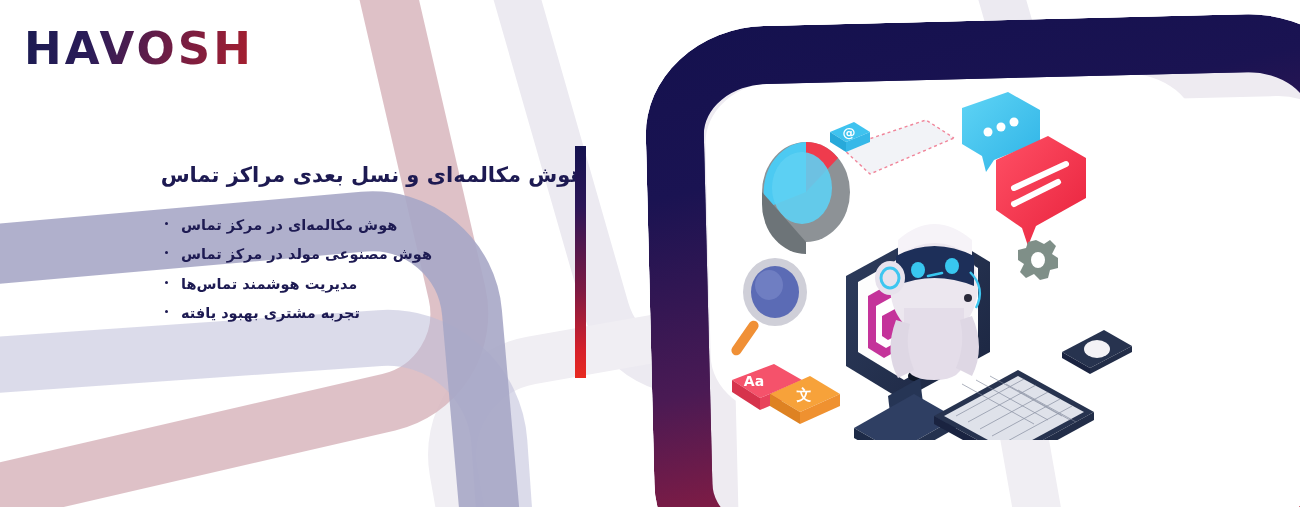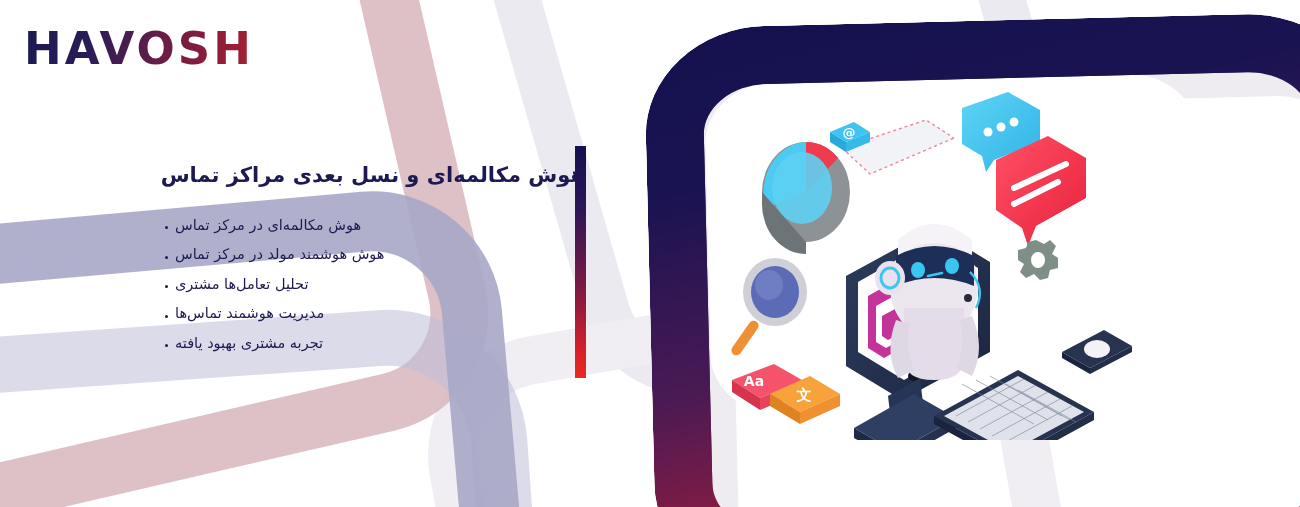--- a/index.html
+++ b/index.html
@@ -64,23 +64,23 @@
   .copy{
     position:absolute;right:715px;top:160px;width:420px;
     text-align:right;direction:rtl;
   }
   .headline{
     font-size:21px;font-weight:700;color:#1d1a52;
     line-height:1.5;margin:0 0 26px 0;white-space:nowrap;
   }
   .bullets{list-style:none;margin:0;padding:0;}
   .bullets li{
-    font-size:14.5px;font-weight:400;color:#1d1a52;
+    font-size:14.5px;font-weight:700;color:#1d1a52;
     line-height:1.0;margin-bottom:15px;
-    display:flex;justify-content:flex-end;align-items:flex-end;gap:7px;
+    display:flex;justify-content:flex-end;align-items:center;gap:13px;
     direction:rtl;
   }
   .bullets li .dot{
     width:3px;height:3px;border-radius:50%;
     background:#1d1a52;flex:0 0 auto;display:inline-block;
     margin-bottom:3px;
   }
 
   .accent-bar{
     position:absolute;left:575px;top:146px;width:11px;height:232px;
@@ -128,25 +128,21 @@
   </div>
 
   <div class="copy">
     <h1 class="headline">هوش مکالمه‌ای و نسل بعدی مراکز تماس</h1>
     <ul class="bullets">
       <li>
           <span>هوش مکالمه‌ای در مرکز تماس</span>
           <span class="dot"></span>
         </li>
       <li>
-          <span>هوش هوشمند مولد در مرکز تماس</span>
-          <span class="dot"></span>
-        </li>
-      <li>
-          <span>تحلیل تعامل‌ها مشتری</span>
+          <span>هوش مصنوعی مولد در مرکز تماس</span>
           <span class="dot"></span>
         </li>
       <li>
           <span>مدیریت هوشمند تماس‌ها</span>
           <span class="dot"></span>
         </li>
       <li>
           <span>تجربه مشتری بهبود یافته</span>
           <span class="dot"></span>
         </li>

